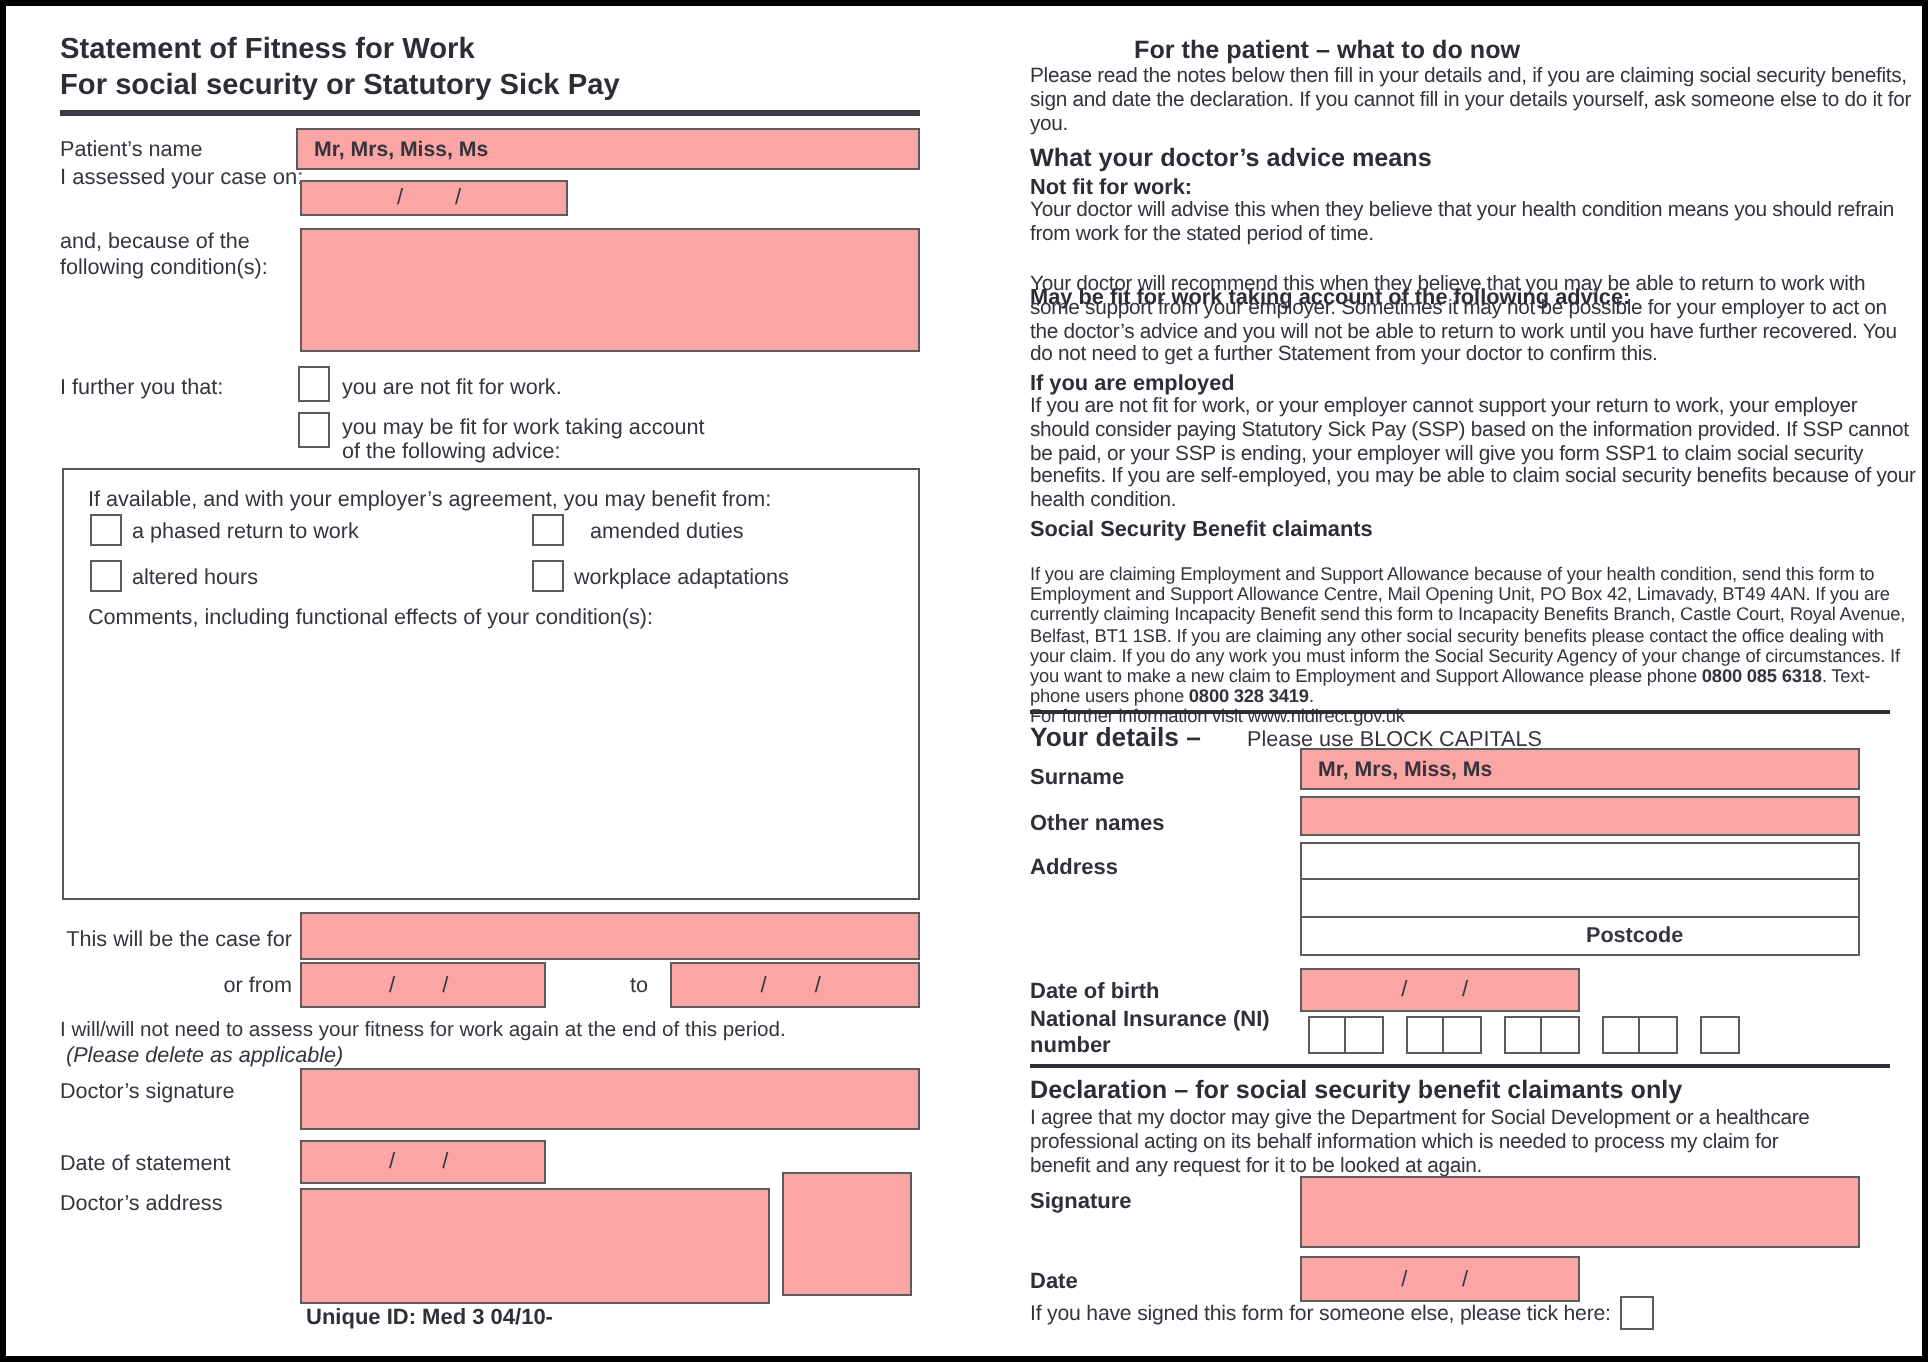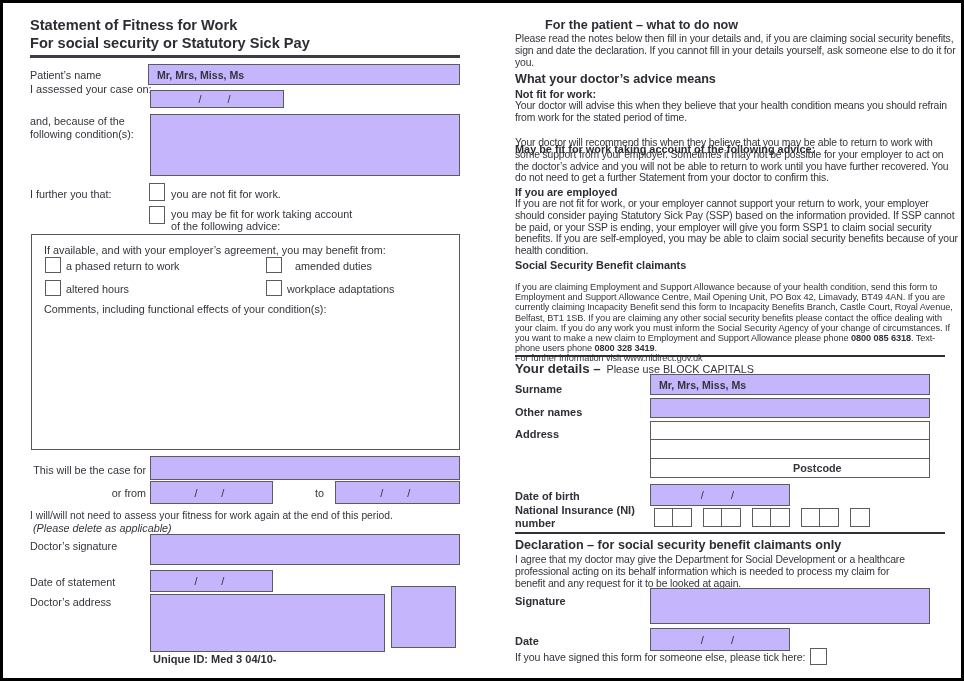--- a/index.html
+++ b/index.html
@@ -5,38 +5,38 @@
   html,body{margin:0;padding:0;background:#fff;}
   .page{position:relative;width:964px;height:681px;box-sizing:border-box;
         border:3px solid #000;background:#fff;overflow:hidden;
         font-family:"Liberation Sans",sans-serif;color:#34343c;}
   .abs{position:absolute;}
   .ttl{font-size:14.6px;font-weight:bold;line-height:18px;color:#2d2d35;white-space:nowrap;}
   .rule{position:absolute;background:#3c3c42;height:2px;}
   .lbl{position:absolute;font-size:10.8px;color:#34343c;white-space:nowrap;}
   .lblw{position:absolute;font-size:10.8px;color:#34343c;line-height:12.5px;}
   .lblb{position:absolute;font-size:11px;font-weight:bold;color:#2f2f37;white-space:nowrap;}
-  .fbox{position:absolute;border:1.6px solid #5b5b60;background:#c4b5fd;box-sizing:border-box;}
+  .fbox{position:absolute;border:1.6px solid #5b5b60;background:#fca5a5;box-sizing:border-box;}
   .cb{position:absolute;width:16px;height:17px;border:1.6px solid #5b5b60;background:#fff;box-sizing:border-box;}
   .val{font-size:10.6px;font-weight:bold;color:#34343c;position:absolute;left:8px;top:50%;transform:translateY(-50%);white-space:nowrap;}
   .datebox span{position:absolute;top:50%;transform:translateY(-50%);font-size:11px;color:#34343c;}
   .s1{left:36%;} .s2{left:58%;}
   .h1{position:absolute;font-size:12.6px;font-weight:bold;color:#2d2d35;white-space:nowrap;}
   .h2{position:absolute;font-size:10.9px;font-weight:bold;color:#2d2d35;white-space:nowrap;}
   .para{position:absolute;font-size:10.4px;line-height:11.8px;letter-spacing:-0.15px;color:#34343c;}
   .parasm{position:absolute;font-size:9.2px;line-height:10.2px;letter-spacing:-0.1px;color:#34343c;margin-top:12px;}
   .parasm b{font-weight:bold;}
   .fieldset{position:absolute;border:1.2px solid #55555a;background:#fff;box-sizing:border-box;}
   .fcb{position:absolute;width:16px;height:16px;border:1.6px solid #5b5b60;background:#fff;box-sizing:border-box;}
   .ralbl{position:absolute;font-size:10.8px;color:#34343c;text-align:right;white-space:nowrap;}
   .it{font-style:italic;}
   .nigrp{position:absolute;display:flex;}
   .nicell{width:20px;height:19px;border:1.6px solid #5b5b60;background:#fff;box-sizing:border-box;}
   .nicell + .nicell{margin-left:-1.6px;}
-  .dethead{position:absolute;display:flex;align-items:center;gap:6px;}
+  .dethead{position:absolute;display:flex;align-items:flex-end;gap:23px;}
   .dethead .big{font-size:13.2px;font-weight:bold;color:#2d2d35;white-space:nowrap;}
   .dethead .note{font-size:10.8px;color:#34343c;white-space:nowrap;}
   .tickrow{position:absolute;display:flex;align-items:center;gap:5px;}
   .tickrow .txt{font-size:10.6px;letter-spacing:-0.1px;color:#34343c;white-space:nowrap;}
   .tickbox{width:17px;height:17px;border:1.6px solid #5b5b60;background:#fff;box-sizing:border-box;flex:0 0 auto;}
   .addrline{width:280px;height:20px;border:1.6px solid #5b5b60;background:#fff;box-sizing:border-box;position:relative;}
   .addrline + .addrline{margin-top:-1.6px;}
   .postcode{position:absolute;left:142px;top:50%;transform:translateY(-50%);font-size:10.8px;font-weight:600;color:#34343c;}
 </style>
 </head>
@@ -109,21 +109,21 @@
     <span class="s1">/</span>
     <span class="s2">/</span>
   </div>
 
   <div class="lbl" style="left:27px;top:593px;">Doctor’s address</div>
   <div class="fbox" style="left:147px;top:591px;width:235px;height:58px;"></div>
   <div class="fbox" style="left:388px;top:583px;width:65px;height:62px;"></div>
 
   <div class="lblb" style="left:150px;top:650px;">Unique ID: Med 3 04/10-</div>
 
-  <div class="h1" style="left:510px;top:15px;padding-left:32px;">For the patient – what to do now</div>
+  <div class="h1" style="left:532px;top:15px;padding-left:32px;">For the patient – what to do now</div>
   <div class="para" style="left:512px;top:30px;width:442px;">Please read the notes below then fill in your details and, if you are claiming social security benefits, sign and date the declaration. If you cannot fill in your details yourself, ask someone else to do it for you.</div>
 
   <div class="h1" style="left:512px;top:69px;">What your doctor’s advice means</div>
 
   <div class="h2" style="left:512px;top:85px;">Not fit for work:</div>
   <div class="para" style="left:512px;top:97px;width:442px;">Your doctor will advise this when they believe that your health condition means you should refrain from work for the stated period of time.</div>
 
   <div class="h2" style="left:512px;top:140px;">May be fit for work taking account of the following advice:</div>
   <div class="para" style="left:512px;top:134px;width:444px;">Your doctor will recommend this when they believe that you may be able to return to work with some support from your employer. Sometimes it may not be possible for your employer to act on the doctor’s advice and you will not be able to return to work until you have further recovered. You do not need to get a further Statement from your doctor to confirm this.</div>
 

